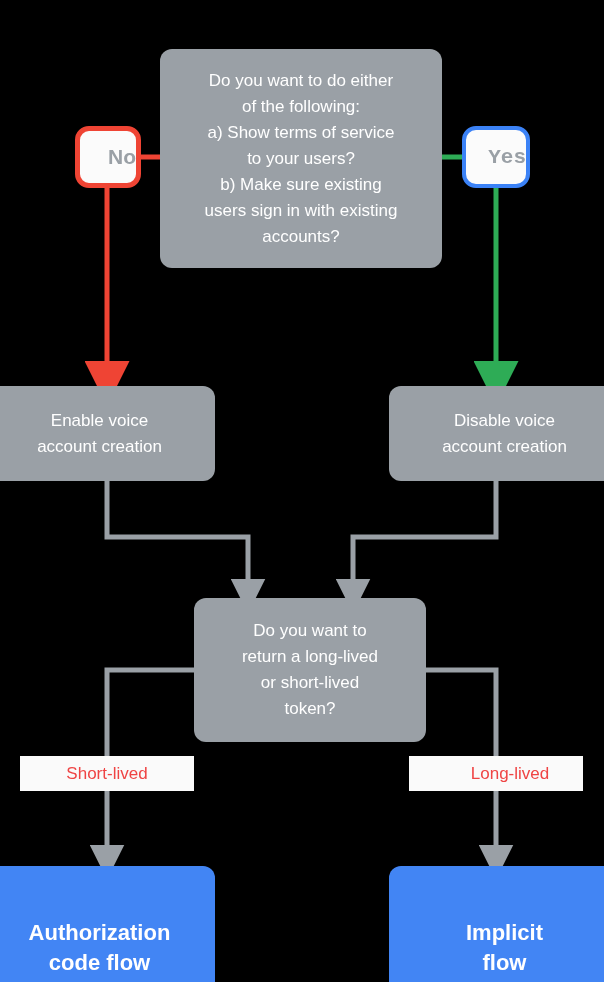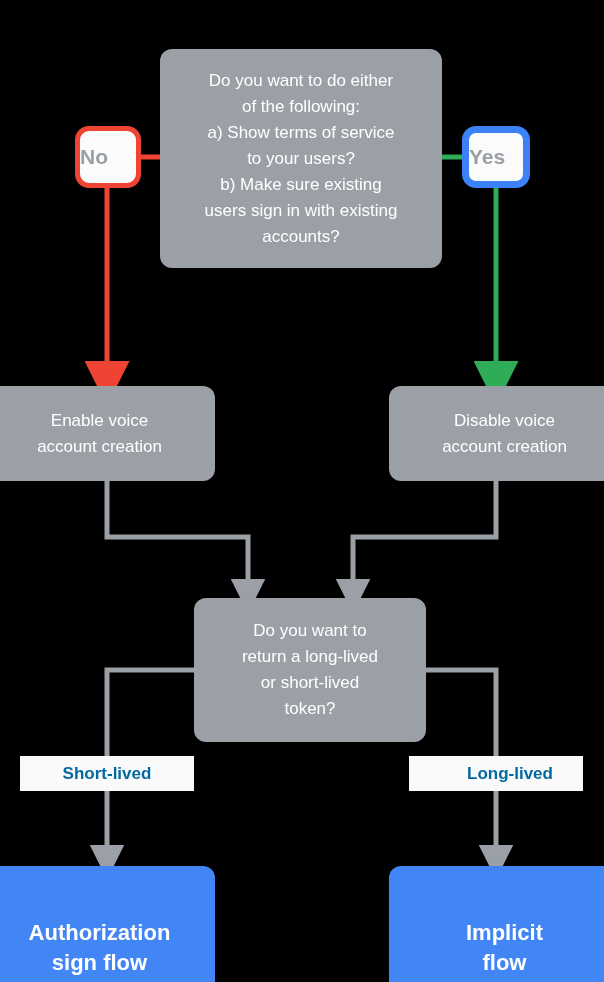--- a/index.html
+++ b/index.html
@@ -45,39 +45,39 @@
     color: #ffffff;
     font-size: 22px;
     line-height: 30px;
     font-weight: 700;
   }
   .badge {
     position: absolute;
     box-sizing: border-box;
     display: flex;
     align-items: center;
-    justify-content: flex-start;
+    justify-content: flex-end;
     background: #fbfbfb;
     border-radius: 14px;
     font-size: 21px;
     font-weight: 700;
     color: #9aa0a6;
   }
   .badge-no { border: 5px solid #ef4434; }
-  .badge-yes { border: 7px solid #3b82f6; }
+  .badge-yes { border: 4px solid #3b82f6; font-family: Liberation Mono, monospace; }
   .edge-label {
     position: absolute;
     box-sizing: border-box;
     display: flex;
     align-items: center;
     justify-content: center;
     background: #fafafa;
-    color: #0369a1;
+    color: #ef4444;
     font-size: 17px;
-    font-weight: 700;
+    font-weight: 400;
   }
   .txt { white-space: pre-line; padding: 0 10px; }
 </style>
 </head>
 <body>
 
 <div id="canvas">
 
   <svg class="edges" viewBox="0 0 604 982">
     <defs>
@@ -147,21 +147,21 @@
   <div class="edge-label" style="left:20px; top:709px; width:174px; height:35px;">
     <span>Short-lived</span>
   </div>
 
   <div class="edge-label" style="left:409px; top:709px; width:174px; height:35px;padding-left:28px;">
     <span>Long-lived</span>
   </div>
 
   <div class="node node-blue" style="left:-16px; top:819px; width:231px; height:163px;">
     <span class="txt">Authorization
-sign flow</span>
+code flow</span>
   </div>
 
   <div class="node node-blue" style="left:389px; top:819px; width:231px; height:163px;">
     <span class="txt">Implicit
 flow</span>
   </div>
 
 </div>
 
 </body></html>

